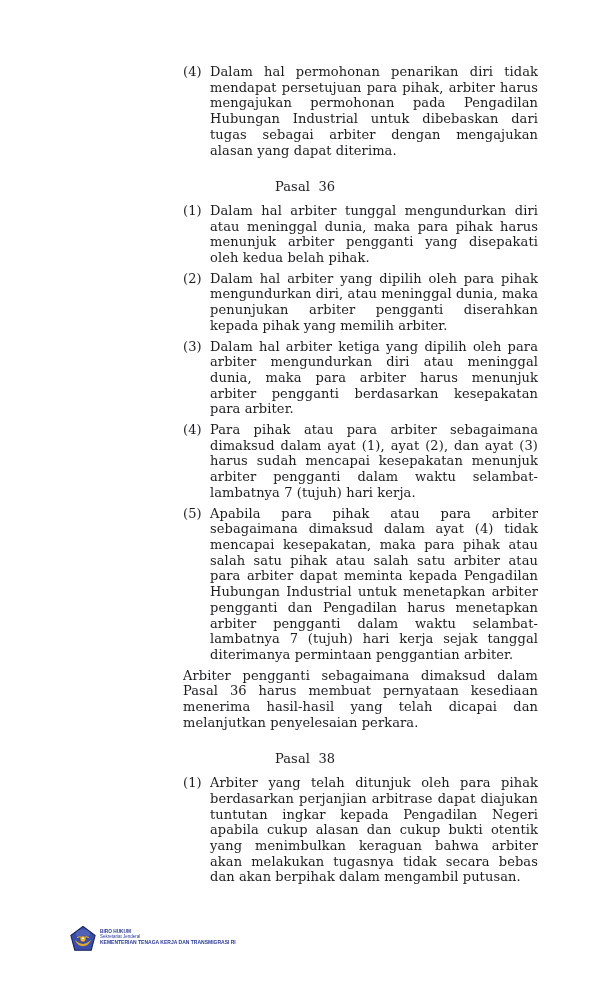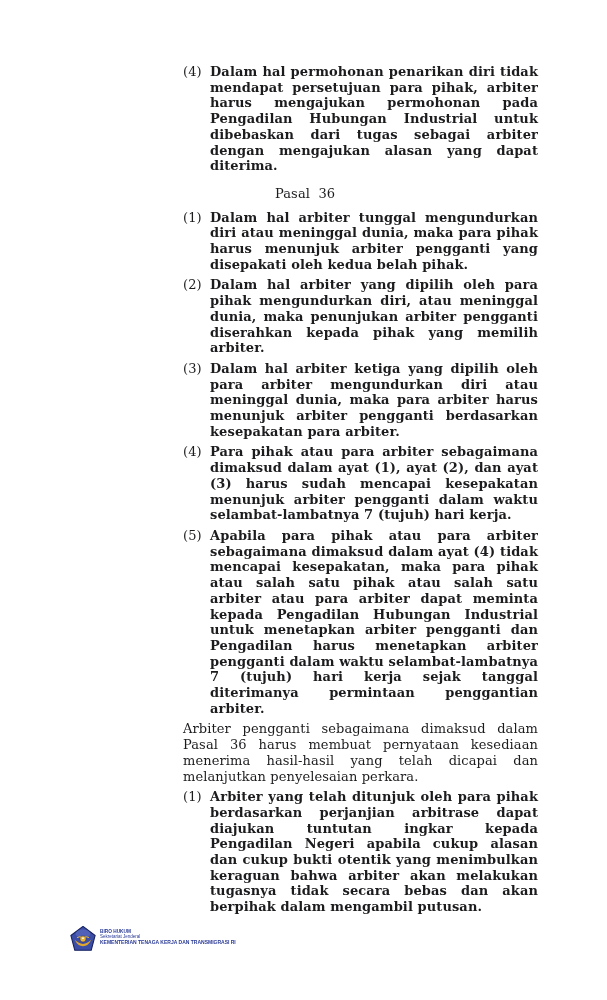--- a/index.html
+++ b/index.html
@@ -25,24 +25,23 @@
     display: flex;
     margin-bottom: 5px;
   }
   .block-numbered .num {
     flex: none;
     width: 27px;
   }
   .block-numbered .txt {
     flex: 1;
     text-align: justify;
-    font-weight: bold;
   }
   .block-heading {
-    margin-top: 12px;
+    margin-top: 21px;
     margin-bottom: 8px;
     text-indent: 92px;
     white-space: pre-wrap;
   }
   .block-paragraph {
     text-align: justify;
     margin-bottom: 5px;
   }
   .footer {
     position: absolute;
@@ -106,20 +105,21 @@
     </div>
 
     <div class="block-numbered">
       <span class="num">(5)</span>
       <span class="txt">Apabila para pihak atau para arbiter sebagaimana dimaksud dalam ayat (4) tidak mencapai kesepakatan, maka para pihak atau salah satu pihak atau salah satu arbiter atau para arbiter dapat meminta kepada Pengadilan Hubungan Industrial untuk menetapkan arbiter pengganti dan Pengadilan harus menetapkan arbiter pengganti dalam waktu selambat-lambatnya 7 (tujuh) hari kerja sejak tanggal diterimanya permintaan penggantian arbiter.</span>
     </div>
 
 
     <div class="block-paragraph">Arbiter pengganti sebagaimana dimaksud dalam Pasal 36 harus membuat pernyataan kesediaan menerima hasil-hasil yang telah dicapai dan melanjutkan penyelesaian perkara.</div>
 
+    <div class="block-heading">Pasal  38</div>
 
     <div class="block-numbered">
       <span class="num">(1)</span>
       <span class="txt">Arbiter yang telah ditunjuk oleh para pihak berdasarkan perjanjian arbitrase dapat diajukan tuntutan ingkar kepada Pengadilan Negeri apabila cukup alasan dan cukup bukti otentik yang menimbulkan keraguan bahwa arbiter akan melakukan tugasnya tidak secara bebas dan akan berpihak dalam mengambil putusan.</span>
     </div>
 
   </div>
 
   <div class="footer">
     <span class="emblem">

